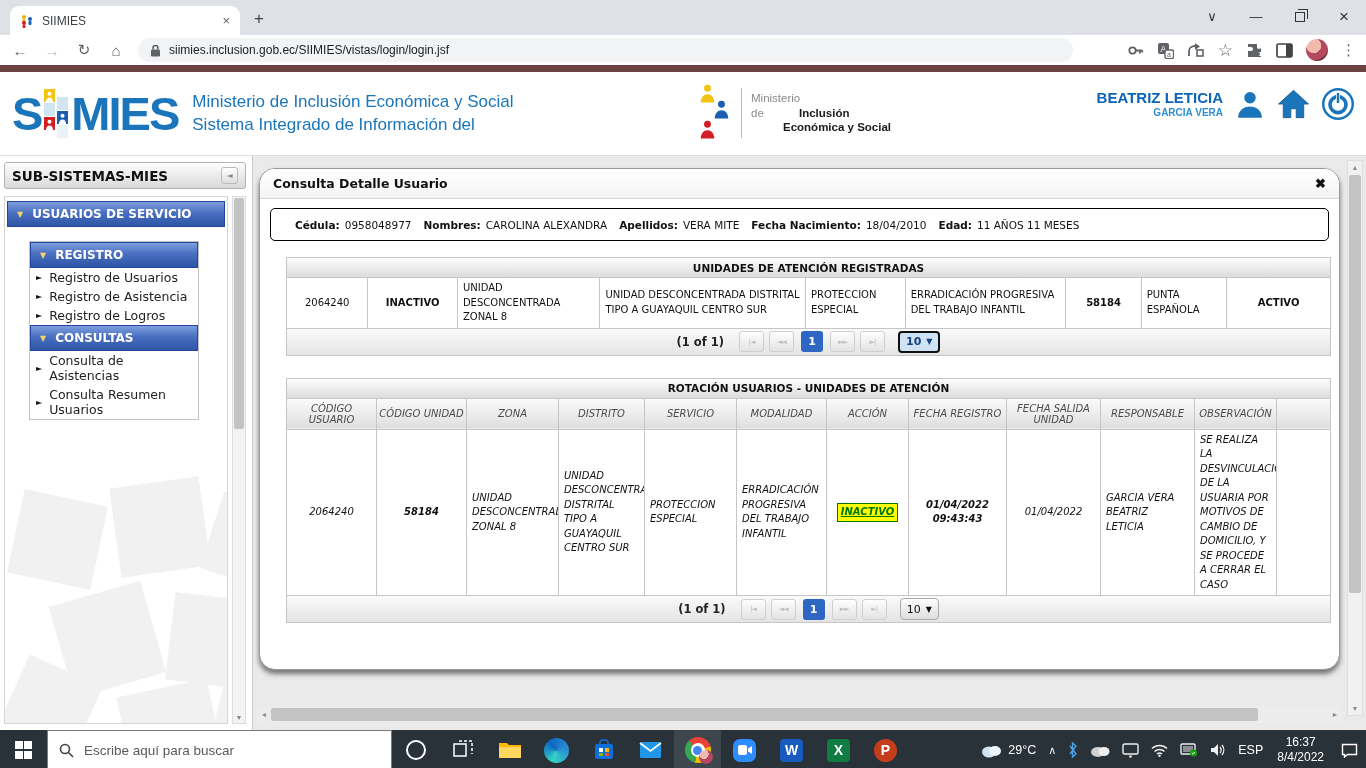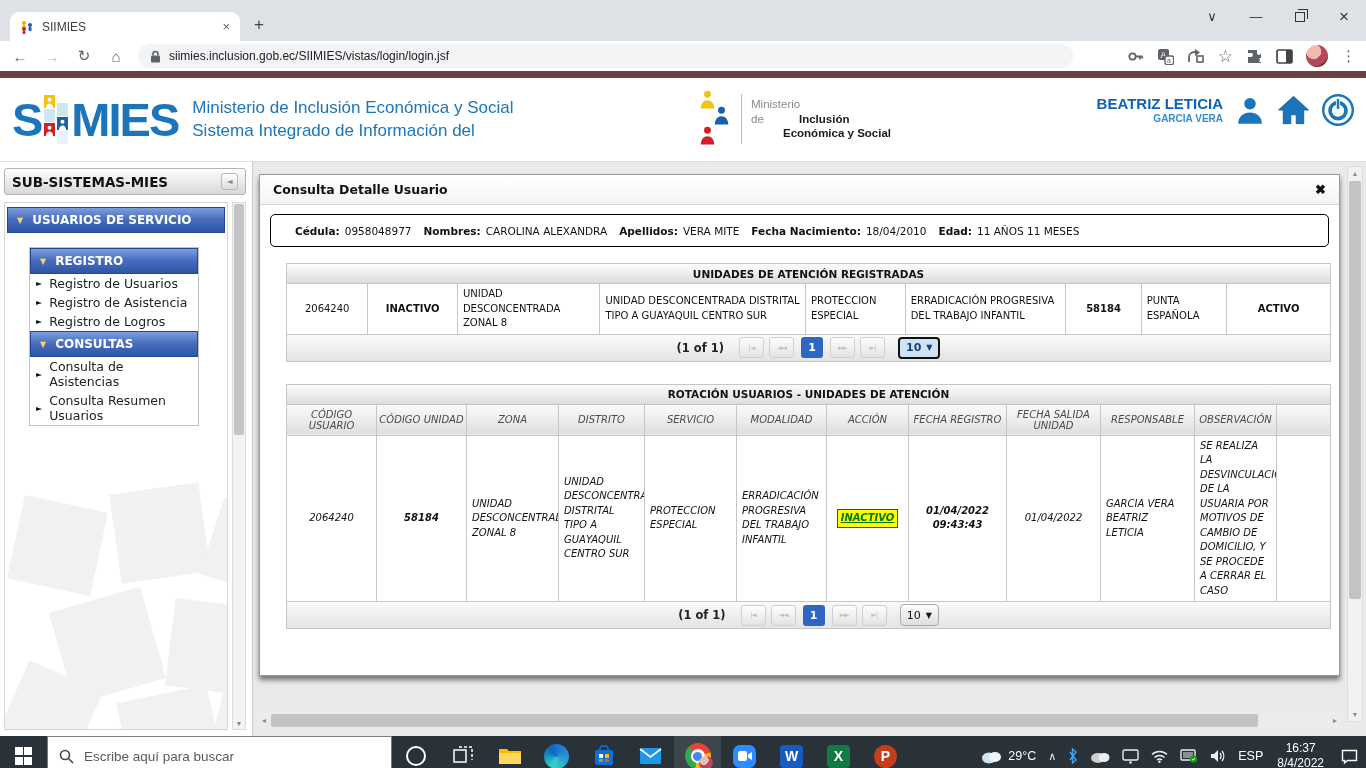--- a/index.html
+++ b/index.html
@@ -1,20 +1,20 @@
 <!DOCTYPE html>
 <html><head>
 <meta charset="utf-8">
 <style>
   * { margin:0; padding:0; box-sizing:border-box; }
   html,body { width:1366px; height:768px; overflow:hidden; background:#fff;
     font-family:"Liberation Sans", sans-serif; }
 
   
-  .tabbar { height:41px; background:#dee1e6; position:relative; display:flex; align-items:flex-end; }
+  .tabbar { height:35px; background:#dee1e6; position:relative; display:flex; align-items:flex-end; }
   .tab { width:230px; height:29px; background:#fff; border-radius:9px 9px 0 0; margin-left:10px;
     display:flex; align-items:center; gap:8px; padding:0 10px; font-size:12px; color:#3c4043; }
   .tab-title { flex:1; }
   .tab-close { color:#5f6368; font-size:13px; cursor:default; }
   .newtab-btn { font-size:17px; color:#444; margin-left:14px; margin-bottom:6px; }
   .win-controls { position:absolute; right:0; top:0; height:33px; display:flex; }
   .win-btn { width:44px; height:33px; display:flex; align-items:center; justify-content:center;
     font-size:13px; color:#333; }
   .restore-glyph { width:10px; height:10px; border:1.5px solid #333; position:relative; }
   .restore-glyph::before { content:""; position:absolute; left:2px; top:-4px; width:9px; height:9px;
@@ -78,21 +78,21 @@
   .menu-item .arr { font-size:8px; color:#111; }
   .sb-scrollbar { position:absolute; right:6px; top:40px; bottom:6px; width:14px;
     background:#f3f3f3; border:1px solid #dcdcdc; }
   .sb-thumb { position:absolute; top:1px; left:1px; right:1px; height:44%; background:#c4c4c4;
     border-radius:2px; }
   .sb-down { position:absolute; bottom:2px; left:0; right:0; text-align:center; font-size:7px; color:#888; }
   .fan { position:absolute; background:#f1f1f1; }
 
   
   .content { flex:1; position:relative; padding:12px 26px 0 6px; }
-  .panel { background:#fff; border:1px solid #9a9a9a; border-radius:0; height:502px;
+  .panel { background:#fff; border:1px solid #9a9a9a; border-radius:16px; height:502px;
     box-shadow:0 4px 5px rgba(0,0,0,.5); overflow:hidden; }
   .panel-titlebar { height:30px; border-bottom:1px solid #d5d5d5; border-radius:4px 4px 0 0;
     background:linear-gradient(#ffffff,#f4f4f4); display:flex; align-items:center;
     justify-content:space-between; padding:0 13px; }
   .panel-title { font-weight:bold; font-size:12.5px; color:#111; font-family:"DejaVu Sans", sans-serif; }
   .panel-close { font-size:13px; color:#111; font-weight:bold; }
   .detail-box { margin:9px 10px 8px 10px; height:33px; border:1px solid #000; border-radius:5px;
     display:flex; align-items:center; padding:0 24px; font-size:10.5px; color:#111;
     font-family:"DejaVu Sans", sans-serif; white-space:nowrap; }
   .detail-box .lb { font-weight:bold; margin-right:5px; }

